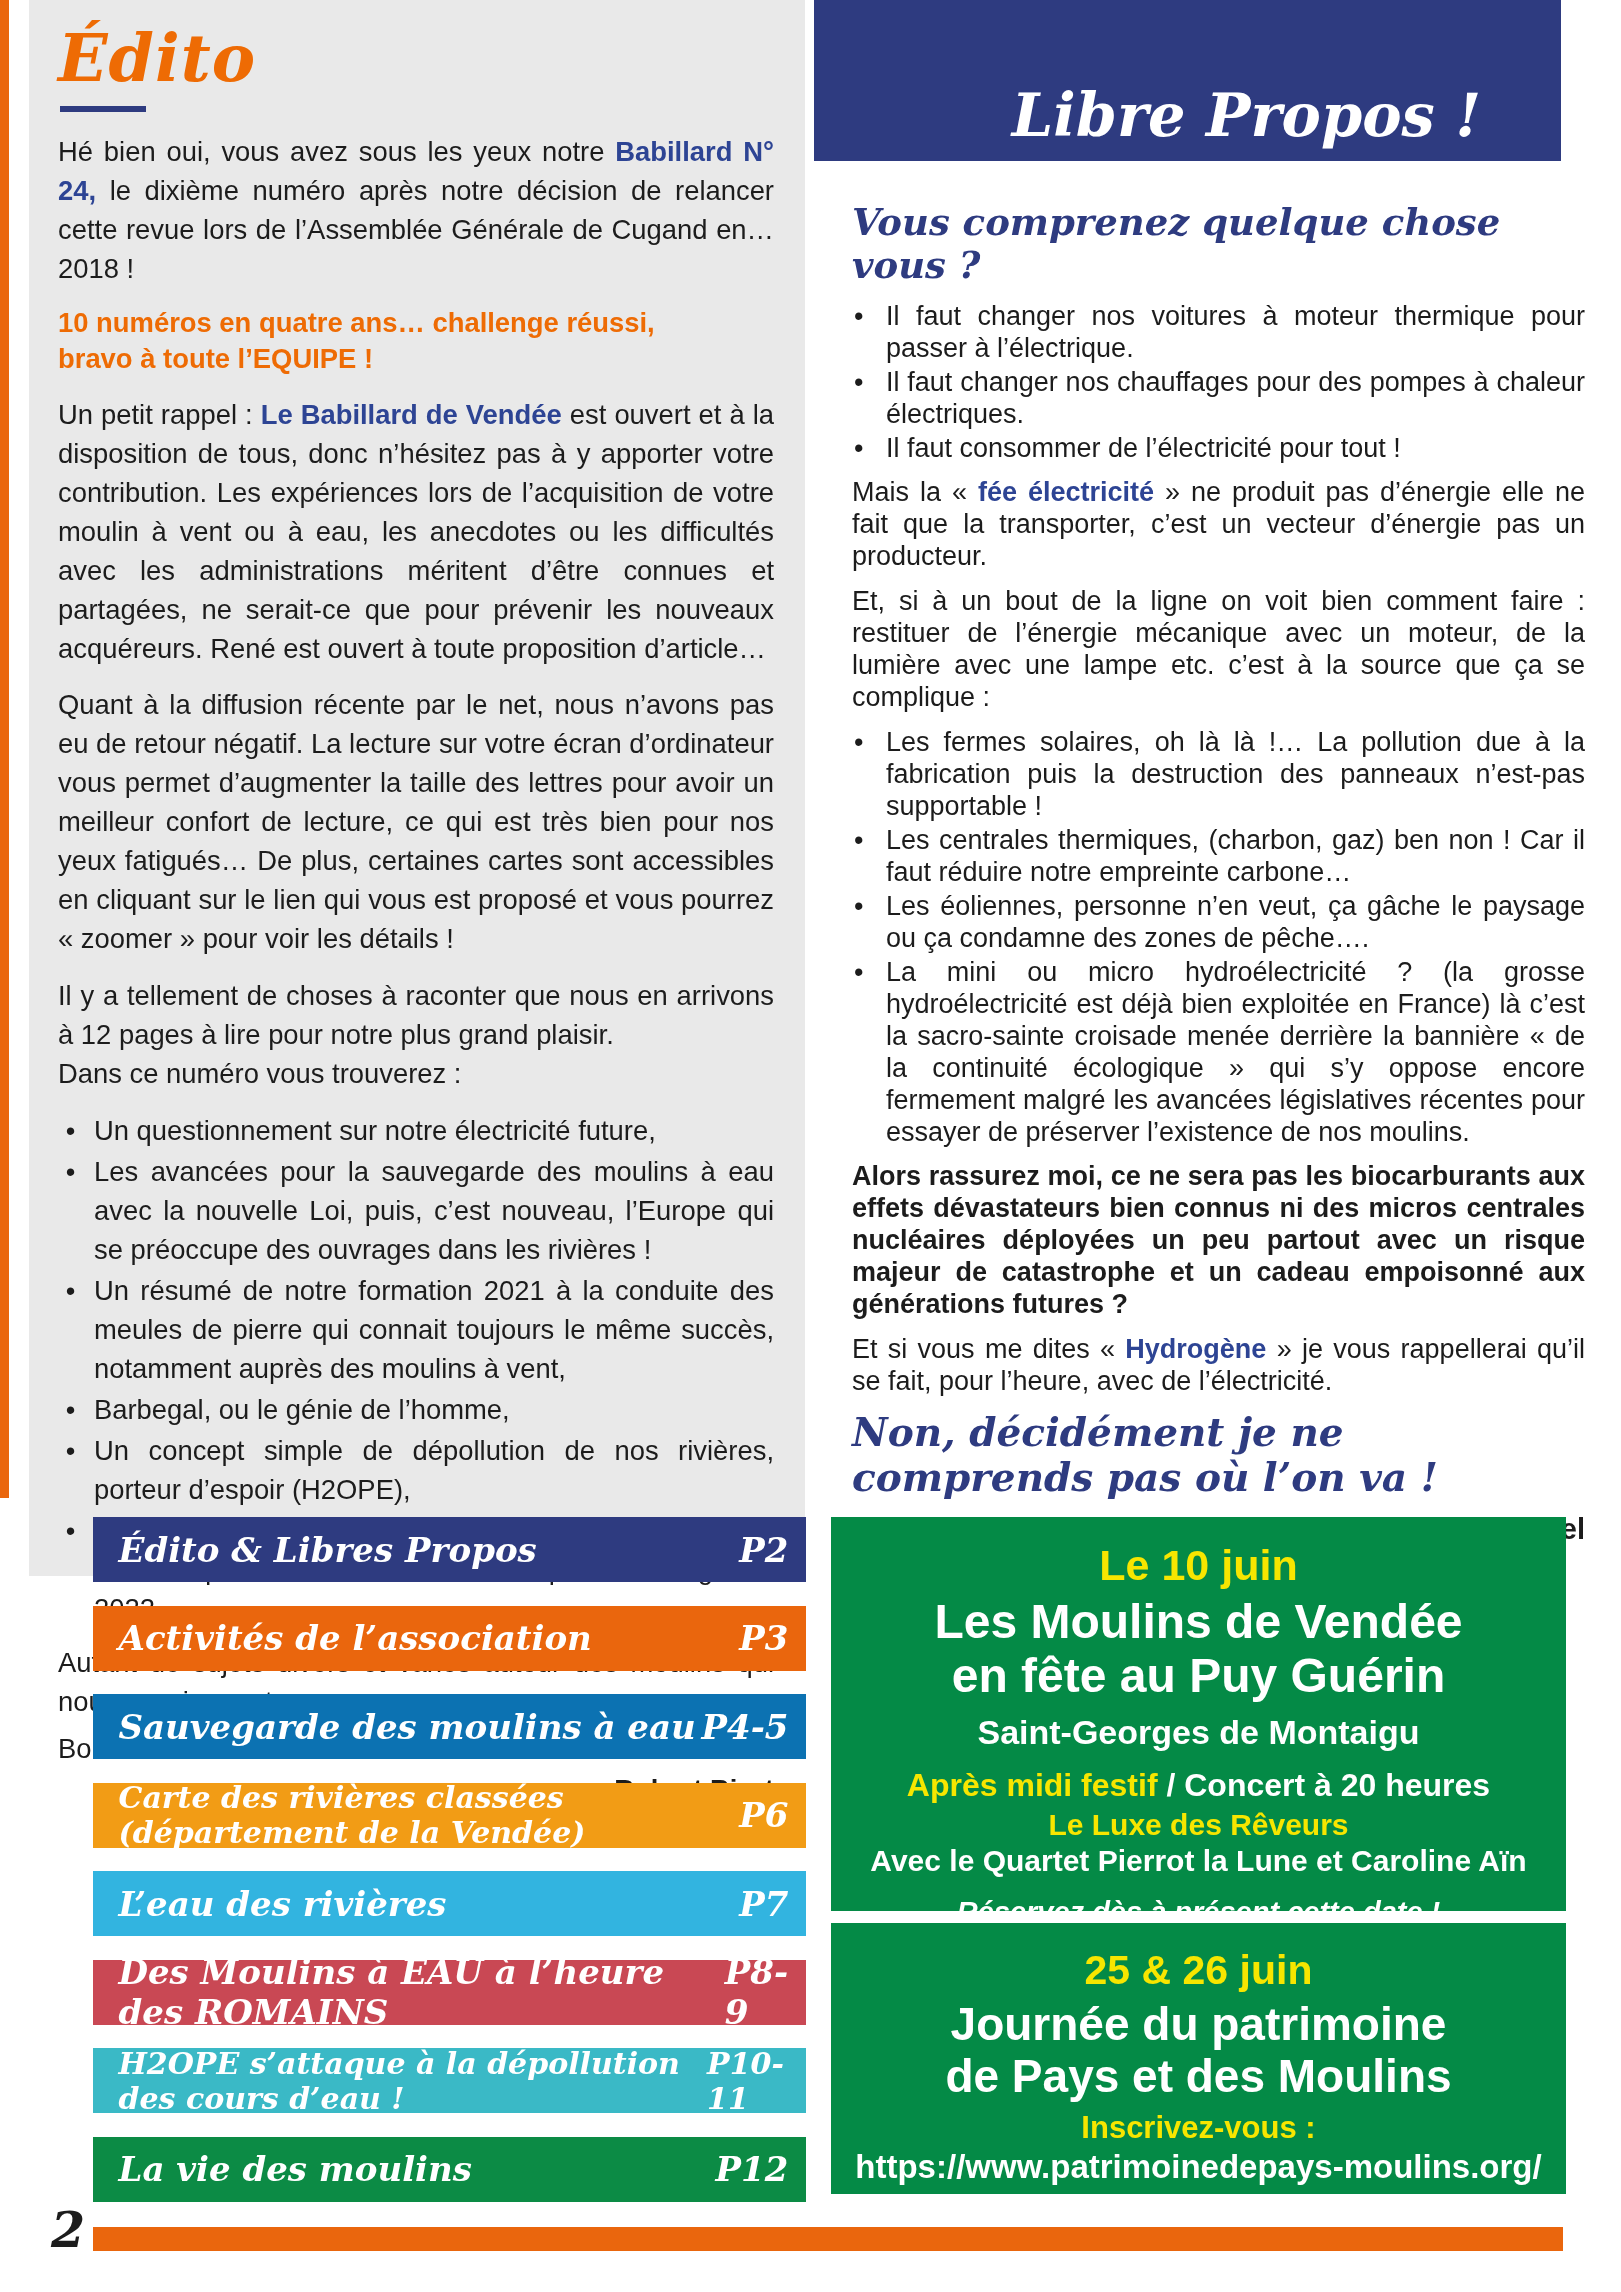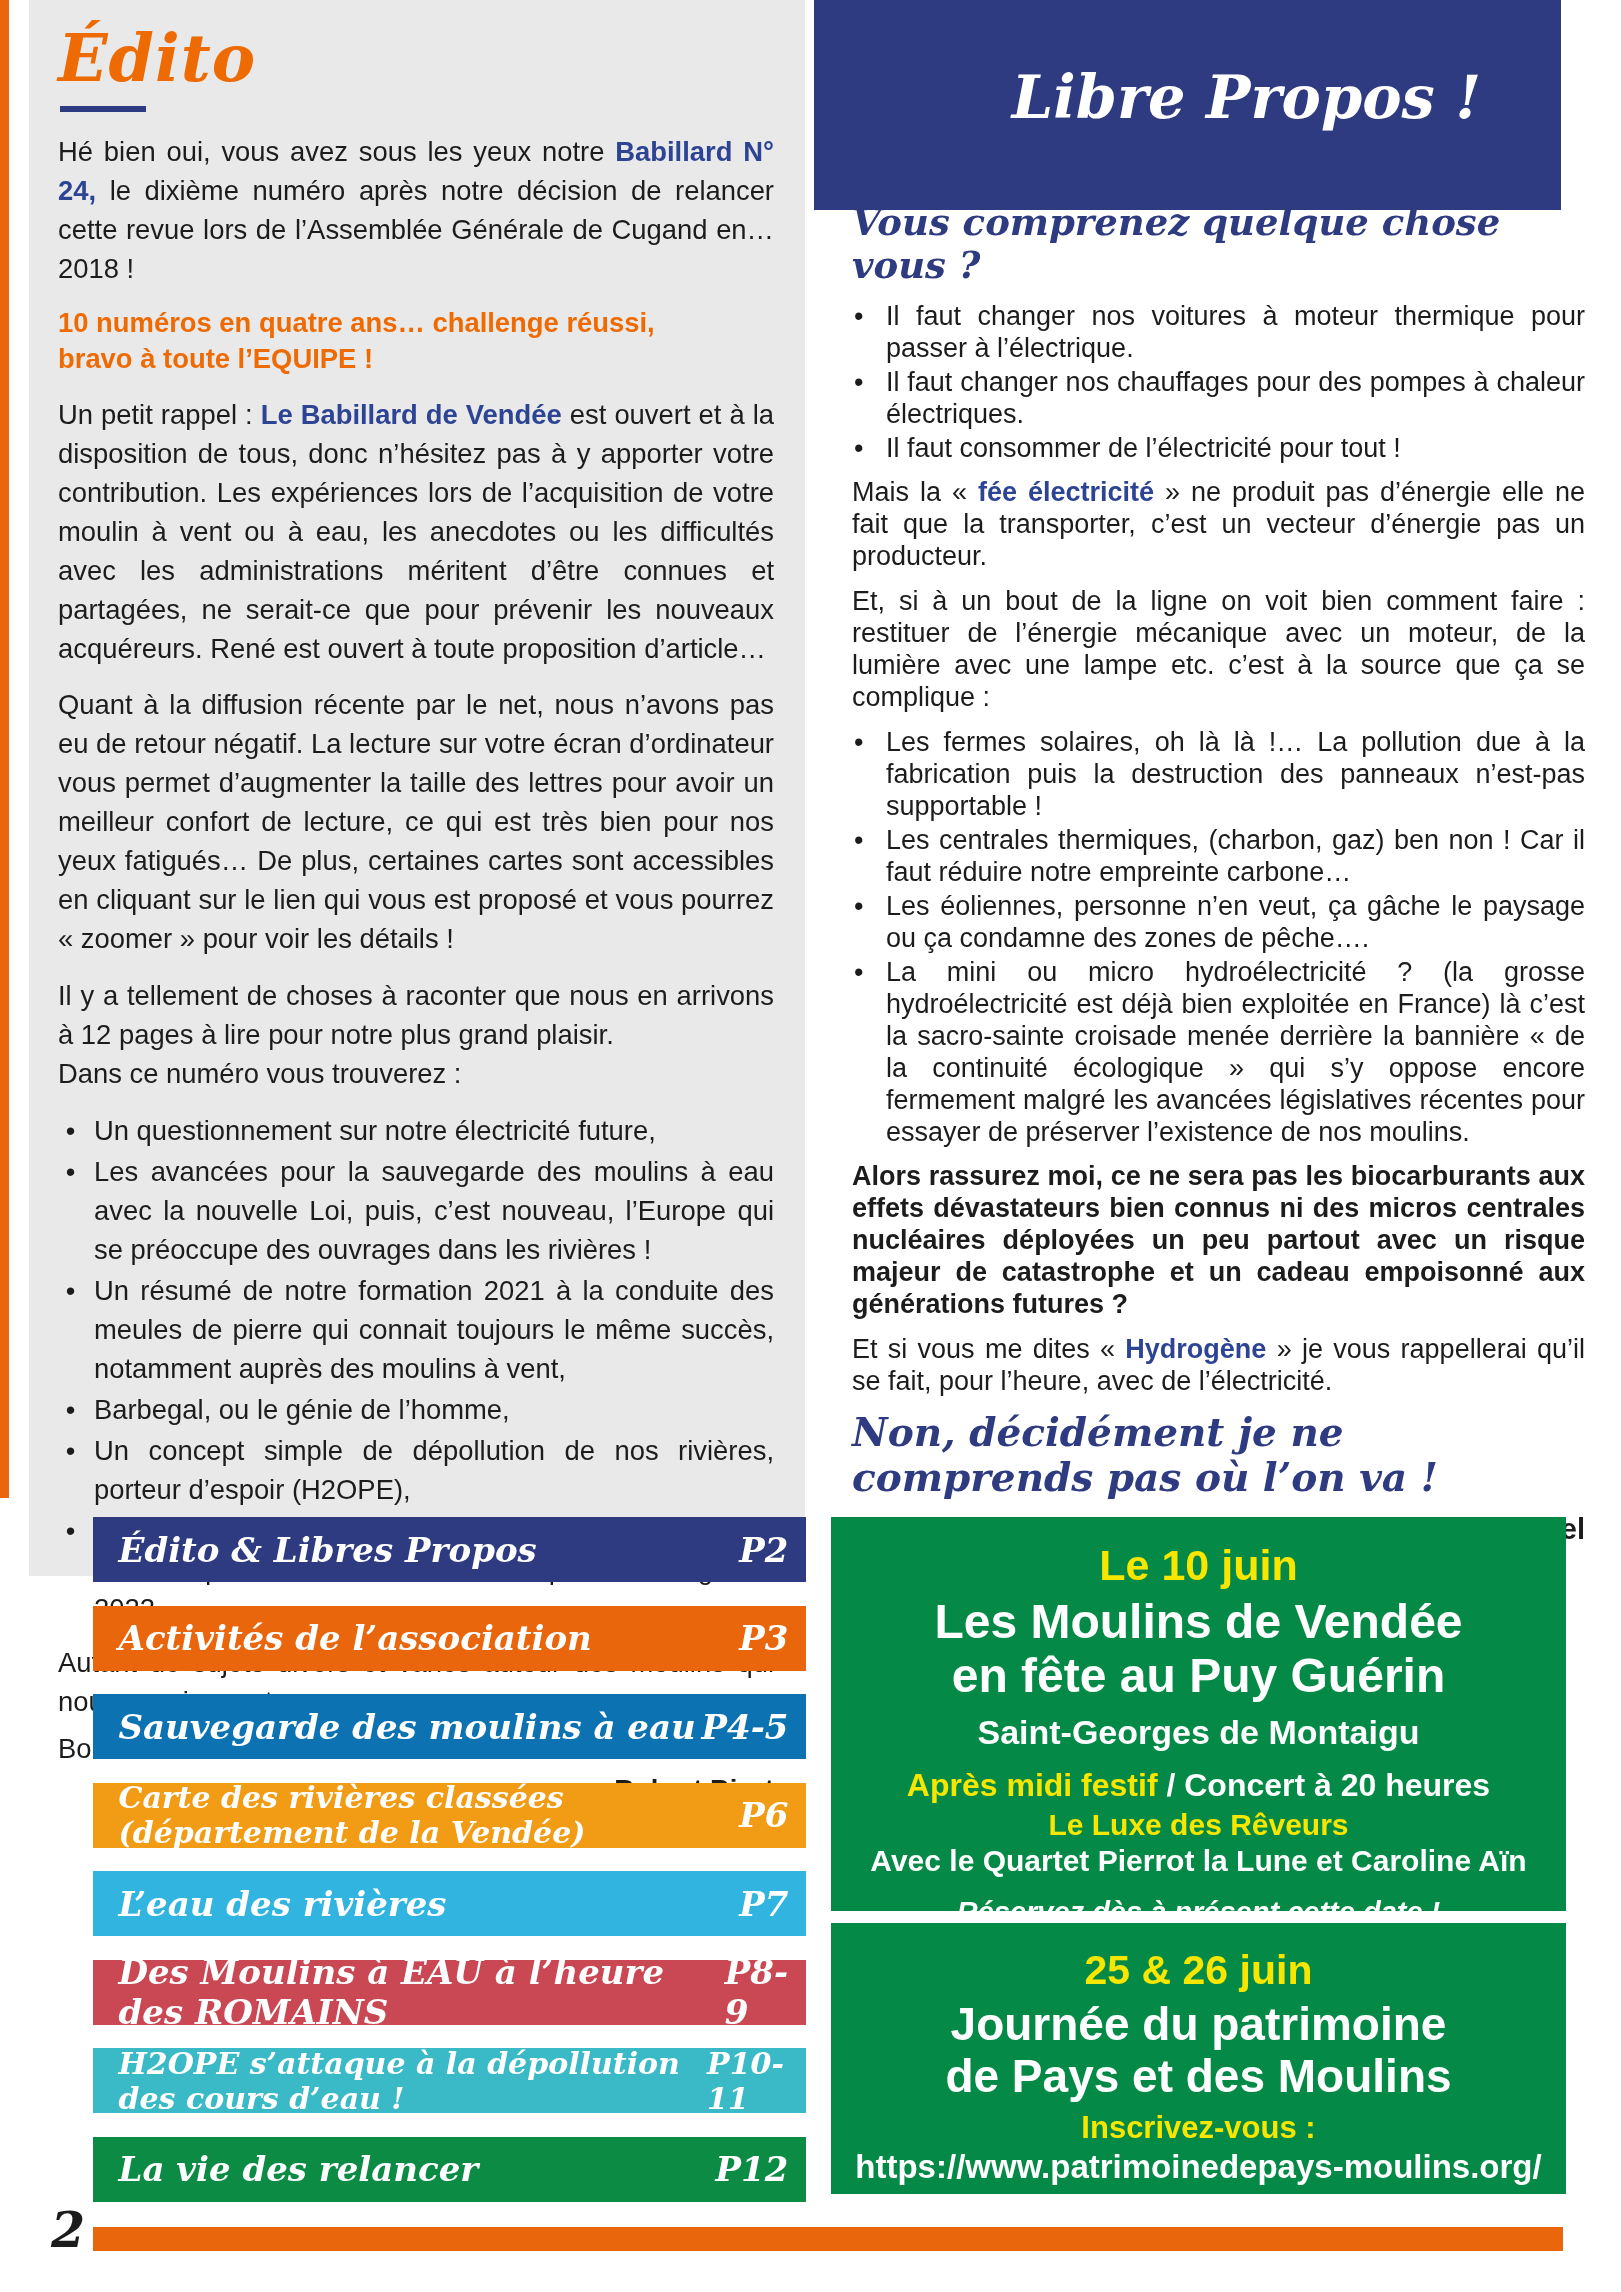--- a/index.html
+++ b/index.html
@@ -19,22 +19,22 @@
   .body-l p{margin:0 0 17.6px 0;}
   .p-orange{color:#ee6b04;font-weight:bold;white-space:pre-line;text-align:left;line-height:36px;}
   .blue-bold{color:#2d4494;font-weight:bold;}
   .ul{margin:0 0 15.7px 0;}
   .li{display:flex;margin:0 0 2px 0;}
   .li .dot{flex:0 0 36px;padding-left:7.8px;box-sizing:border-box;}
   .li .txt{flex:1;text-align:justify;}
   .sig{text-align:right;font-weight:bold;margin-top:2px;}
 
   
-  .lp-header{position:absolute;left:814px;top:0;width:747px;height:210px;background:#2e3b80;
-             display:flex;align-items:center;justify-content:center;box-sizing:border-box;
+  .lp-header{position:absolute;left:814px;top:0;width:747px;height:161px;background:#2e3b80;
+             display:flex;align-items:flex-end;justify-content:center;box-sizing:border-box;
              padding-bottom:16px;padding-left:118px;}
   .lp-title{font-size:59px;color:#ffffff;line-height:1;}
   .right-body{position:absolute;left:852px;top:201px;width:733px;font-size:27px;line-height:32px;}
   .right-body p{margin:0 0 12.7px 0;text-align:justify;}
   .sub-script{font-size:37px;line-height:43px;color:#2e3b80;margin:0 0 11.8px 0;text-align:left !important;}
   .ul-r{margin:0 0 12.7px 0;}
   .ul-r .li .dot{flex:0 0 34px;padding-left:2px;}
   .p-bold{font-weight:bold;}
   .closing-script{font-size:39px;line-height:45px;color:#2e3b80;margin:21.6px 0 5.9px 0;text-align:left !important;}
   .sig-r{text-align:right;font-weight:bold;font-size:29px;}
@@ -188,21 +188,21 @@
       </div>
     <div class="toc-bar" style="background-color: rgb(201, 72, 84);">
         <span class="toc-label script">Des Moulins à EAU à l’heure des ROMAINS</span>
         <span class="toc-page script">P8-9</span>
       </div>
     <div class="toc-bar" style="background-color: rgb(58, 185, 198);">
         <span class="toc-label script" style="font-size:30px">H2OPE s’attaque à la dépollution des cours d’eau !</span>
         <span class="toc-page script" style="font-size:30px">P10-11</span>
       </div>
     <div class="toc-bar" style="background-color: rgb(12, 139, 69);">
-        <span class="toc-label script">La vie des relancer</span>
+        <span class="toc-label script">La vie des moulins</span>
         <span class="toc-page script">P12</span>
       </div>
   </div>
 
   <div class="event event1">
     <div class="ev-date ev-yellow">Le 10 juin</div>
     <div class="ev-title" style="margin-top:7.8px">Les Moulins de Vendée</div>
     <div class="ev-title">en fête au Puy Guérin</div>
     <div class="ev-place">Saint-Georges de Montaigu</div>
     <div class="ev-line"><span class="ev-yellow">Après midi festif</span><span>  /  </span><span>Concert à 20 heures</span></div>

